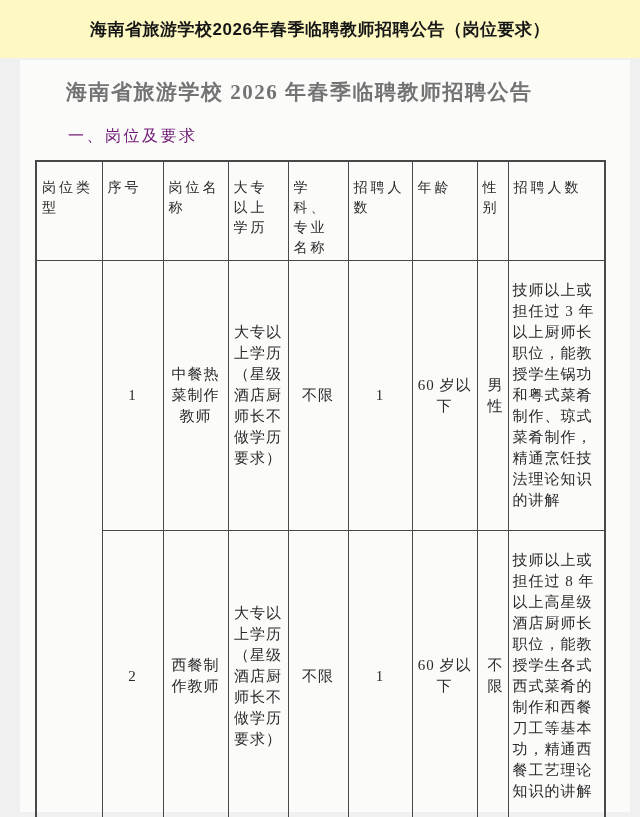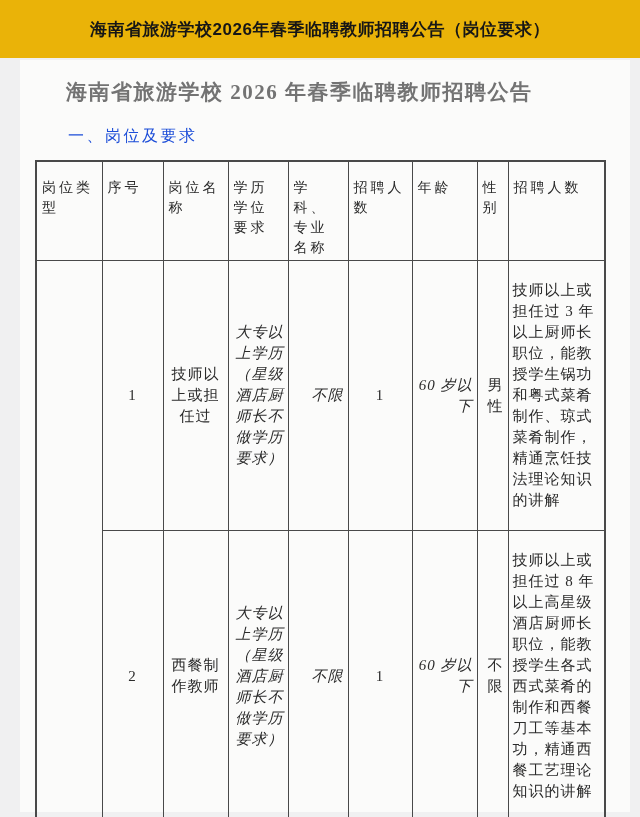--- a/index.html
+++ b/index.html
@@ -11,21 +11,21 @@
     position: relative;
     font-family: "Liberation Sans", sans-serif;
     -webkit-font-smoothing: antialiased;
   }
   .banner {
     width: 640px;
     height: 58px;
     display: flex;
     align-items: center;
     justify-content: center;
-    background: #eab308;
+    background: #fef9c3;
   }
   .banner-title {
     font-size: 17px;
     font-weight: bold;
     color: #161616;
     letter-spacing: 0.5px;
   }
   .page {
     position: absolute;
     left: 20px;
@@ -44,21 +44,21 @@
     font-weight: bold;
     color: #737373;
     letter-spacing: 1.5px;
     white-space: nowrap;
   }
   .section-heading {
     position: absolute;
     left: 48px;
     top: 66px;
     font-size: 16px;
-    color: #1d4ed8;
+    color: #701a75;
     letter-spacing: 2.5px;
   }
   table.req {
     position: absolute;
     left: 15px;
     top: 100px;
     border-collapse: collapse;
     table-layout: fixed;
     width: 569px;
     background: transparent;
@@ -79,21 +79,21 @@
   }
   table.req td {
     font-size: 15px;
     line-height: 21px;
     letter-spacing: 1px;
     vertical-align: middle;
     padding: 19px 4px;
     color: #2b2b2b;
   }
   td.c { text-align: center; }
-  td.l { text-align: right; padding-left: 6px; font-style: italic; }
+  td.l { text-align: center; padding-left: 6px; }
   td.other { padding: 3px 3px 3px 5px; letter-spacing: 0.5px; }
   td.gender { text-align: right; padding: 3px 2px; }
 </style>
 </head>
 <body>
 
 <div class="banner">
   <div class="banner-title">海南省旅游学校2026年春季临聘教师招聘公告（岗位要求）</div>
 </div>
 
@@ -111,31 +111,31 @@
       <col style="width:64px">
       <col style="width:65px">
       <col style="width:31px">
       <col style="width:97px">
     </colgroup>
     <tbody>
         <tr style="height:60px">
       <th>岗位类型</th>
       <th>序号</th>
       <th>岗位名称</th>
-      <th>学历学位要求</th>
+      <th>大专以上学历</th>
       <th>学科、专业名称</th>
       <th>招聘人数</th>
       <th>年龄</th>
       <th>性别</th>
       <th>招聘人数</th>
     </tr>
     <tr style="height:232px">
       <td class="c" rowspan="3"></td>
       <td class="c">1</td>
-      <td class="c">技师以上或担任过</td>
+      <td class="c">中餐热菜制作教师</td>
       <td class="l">大专以上学历（星级酒店厨师长不做学历要求）</td>
       <td class="l">不限</td>
       <td class="c">1</td>
       <td class="l">60 岁以下</td>
       <td class="gender">男性</td>
       <td class="other">技师以上或担任过 3 年以上厨师长职位，能教授学生锅功和粤式菜肴制作、琼式菜肴制作，精通烹饪技法理论知识的讲解</td>
     </tr>
     <tr style="height:253px">
       <td class="c">2</td>
       <td class="c">西餐制作教师</td>

